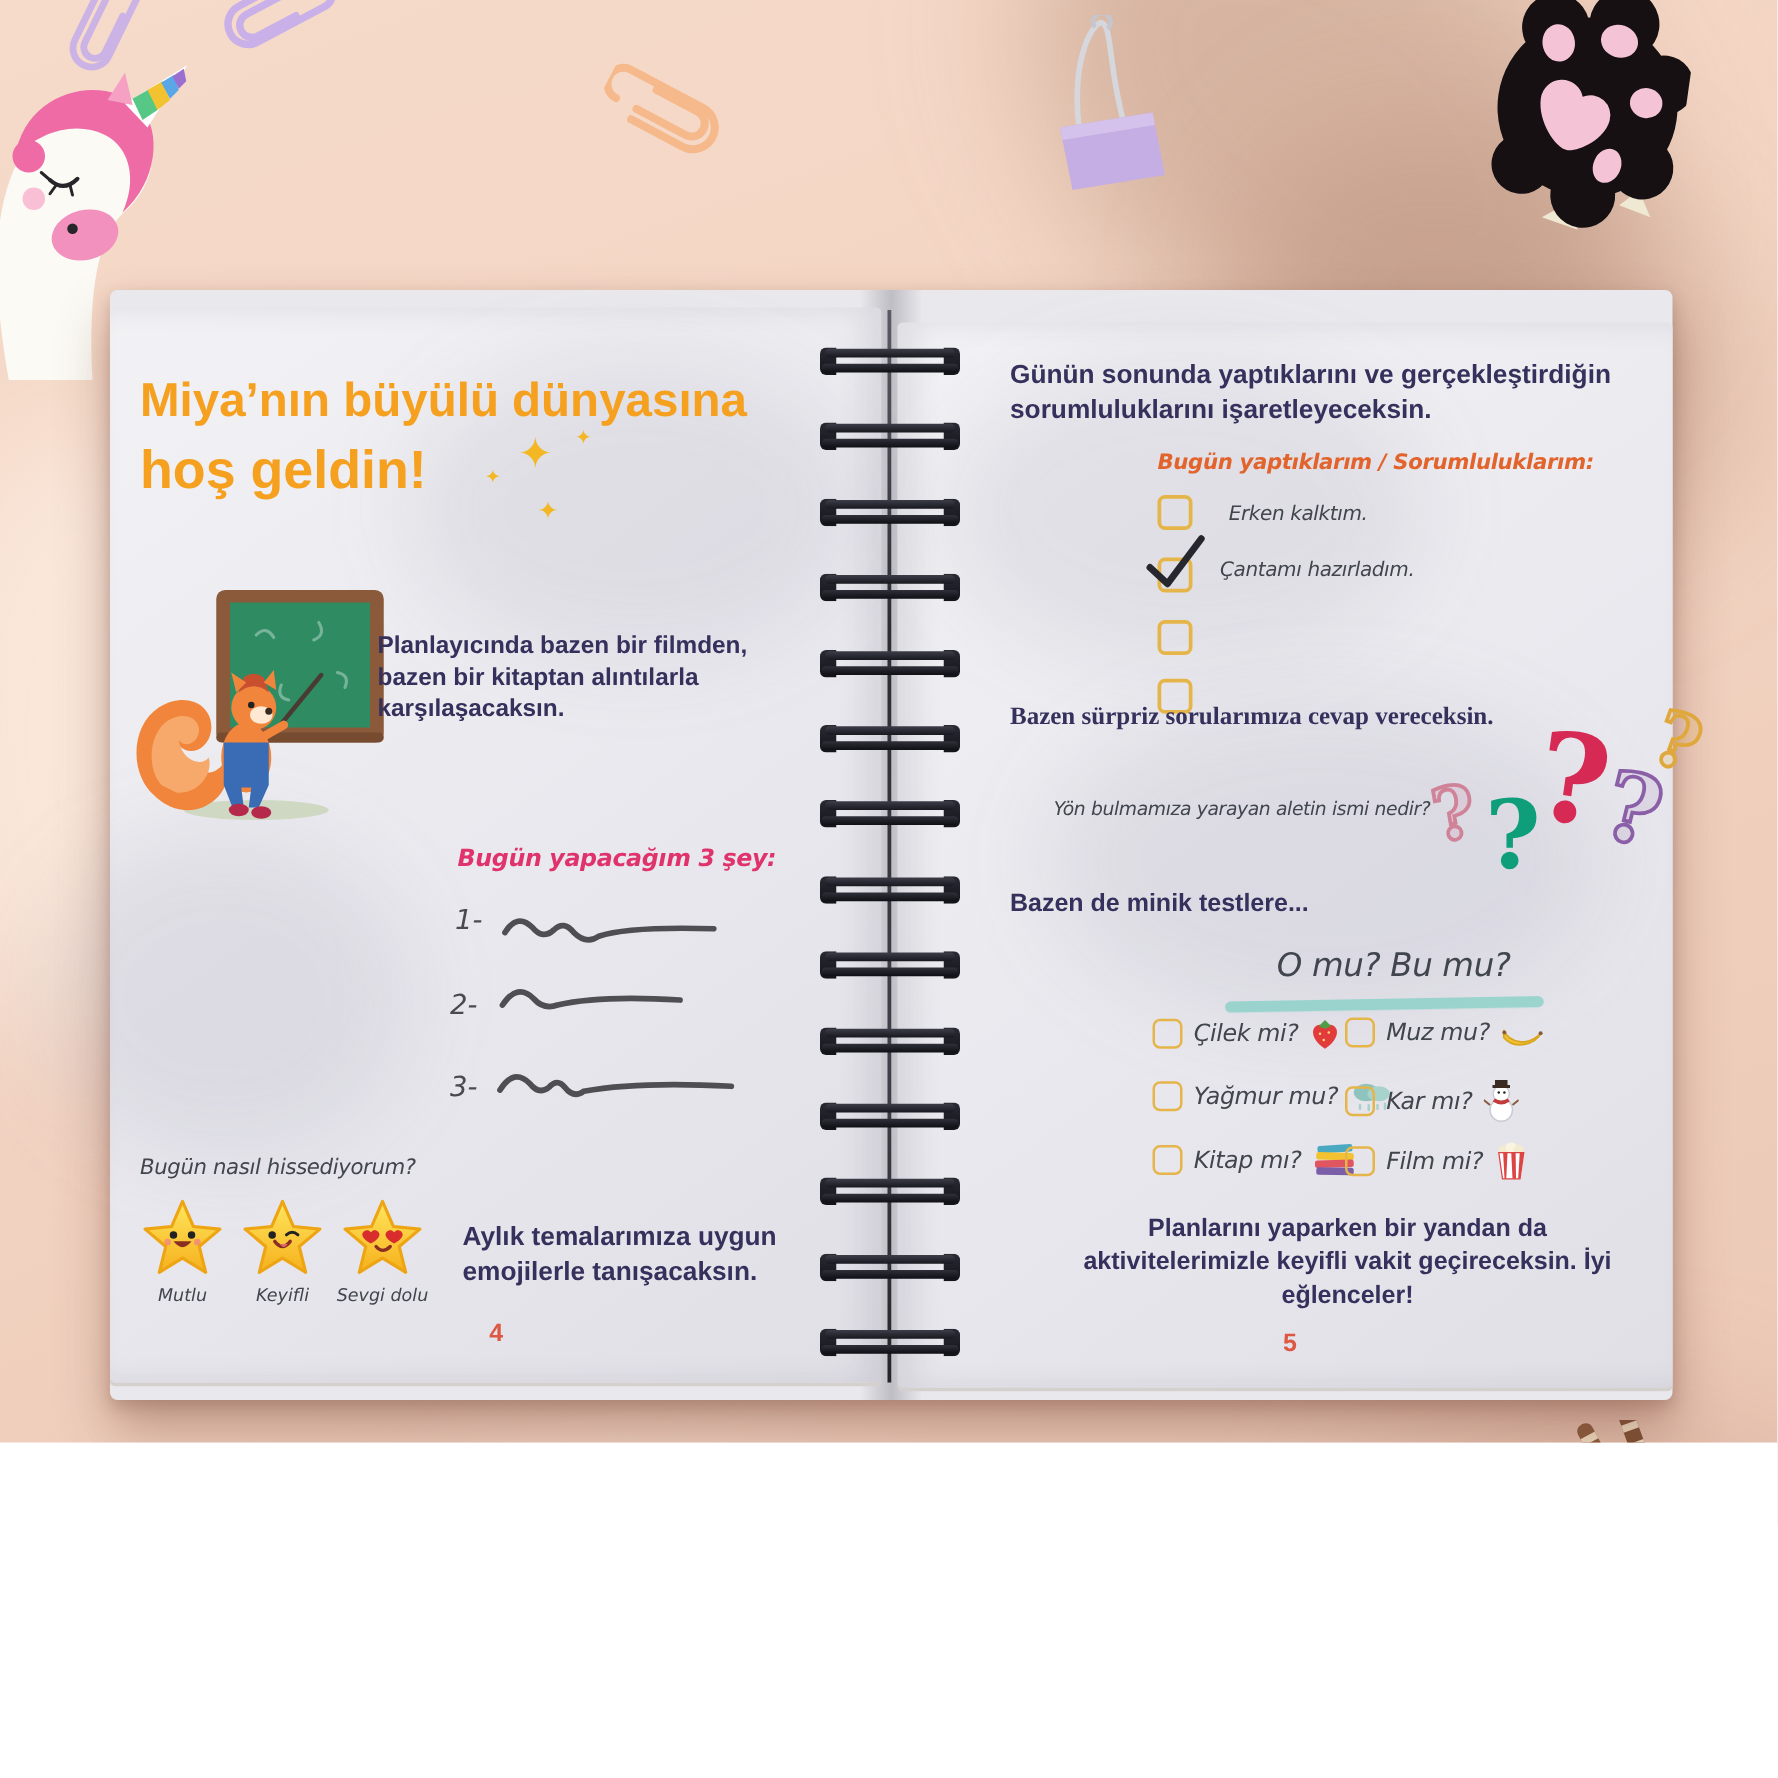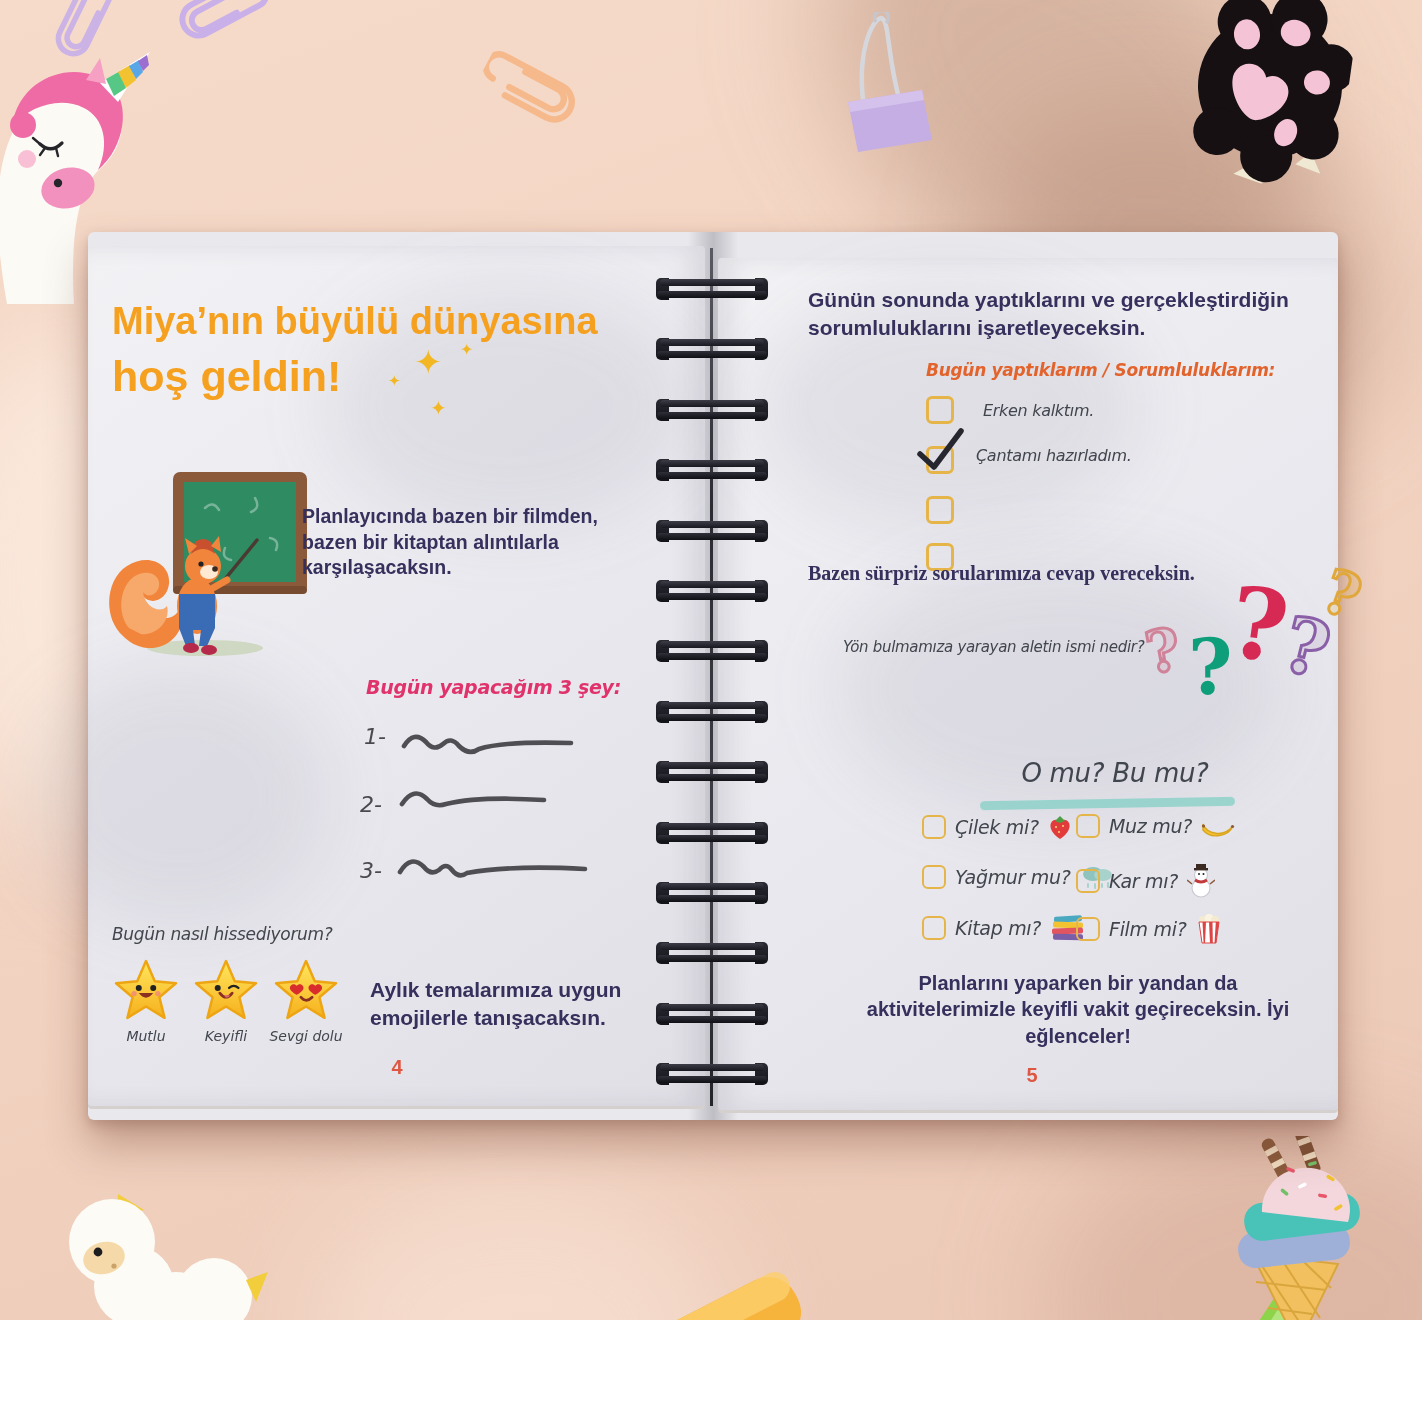--- a/index.html
+++ b/index.html
@@ -1,17 +1,17 @@
 <!DOCTYPE html>
 <html><head>
 <meta charset="utf-8">
 <style>
   html,body{margin:0;padding:0;}
   body{width:1422px;height:1422px;overflow:hidden;font-family:"Liberation Sans",sans-serif;}
-  .stage{position:relative;width:1422px;height:1320px;overflow:hidden;
+  .stage{position:relative;width:1422px;height:1154px;overflow:hidden;
          background:linear-gradient(160deg,#f6dbca 0%,#f3d4c2 40%,#ecc9b7 100%);}
   .shadow-blob{position:absolute;border-radius:50%;filter:blur(55px);pointer-events:none;}
   
   .book{position:absolute;left:88px;top:232px;width:1250px;height:888px;background:#e9e8ec;border-radius:6px;
         box-shadow:0 24px 42px rgba(122,75,60,.42),0 5px 12px rgba(122,75,60,.28);}
   .book-gap{position:absolute;left:600px;top:0;width:50px;height:100%;
         background:linear-gradient(90deg,rgba(80,80,95,0) 0%,rgba(80,80,95,.28) 50%,rgba(80,80,95,0) 100%);}
   .page{position:absolute;background:linear-gradient(145deg,#f2f1f4 0%,#e9e8ee 55%,#e0dfe6 100%);border-radius:4px;}
   .page-left{left:0;top:14px;width:617px;height:860px;box-shadow:inset -14px 0 22px rgba(60,60,80,.10),0 3px 0 #d4d0ce;}
   .page-right{left:630px;top:26px;width:620px;height:852px;box-shadow:inset 14px 0 22px rgba(60,60,80,.10),0 3px 0 #d4d0ce;}
@@ -308,20 +308,21 @@
       <div class="abs navy" style="left:90px;top:302px;width:480px;font-size:20px;font-family:Liberation Serif, serif;">Bazen sürpriz sorularımıza cevap vereceksin.</div>
 
       <div class="abs hand" style="left:125px;top:380px;font-size:15px;">Yön bulmamıza yarayan aletin ismi nedir?</div>
 
       <div class="qmark q-outline" style="left:428px;top:364px;font-size:58px;transform:rotate(-10deg);-webkit-text-stroke:3px #cf8298;color:rgba(207,130,152,.15);">?</div>
       <div class="qmark" style="left:470px;top:372px;font-size:76px;color:#0f9e7a;">?</div>
       <div class="qmark" style="left:512px;top:318px;font-size:98px;color:#d62a55;transform:rotate(8deg);">?</div>
       <div class="qmark q-outline" style="left:566px;top:352px;font-size:76px;transform:rotate(14deg);-webkit-text-stroke:3px #8a5fa8;color:rgba(138,95,168,.12);">?</div>
       <div class="qmark q-outline" style="left:606px;top:306px;font-size:60px;transform:rotate(20deg);-webkit-text-stroke:3px #e0a83c;color:rgba(224,168,60,.2);">?</div>
 
+      <div class="abs navy" style="left:90px;top:452px;width:400px;font-size:20px;">Bazen de minik testlere...</div>
 
       <div class="abs hand quiz-title" style="left:277px;top:500px;width:240px;">O mu? Bu mu?</div>
       <div class="quiz-underline" style="left:262px;top:541px;width:255px;"></div>
 
       <div class="quiz-opt" style="left:204px;top:556px;">
         <span class="chkbox"></span>
         <span class="chk-label">Çilek mi?</span>
         <svg width="24" height="26" viewBox="0 0 24 26">
           <path d="M12,25 C4,20 1,13 3,9 C5,5 10,5 12,8 C14,5 19,5 21,9 C23,13 20,20 12,25 Z" fill="#e23b3b"></path>
           <polygon points="12,2 7,7 12,9 17,7" fill="#4d9e44"></polygon>

